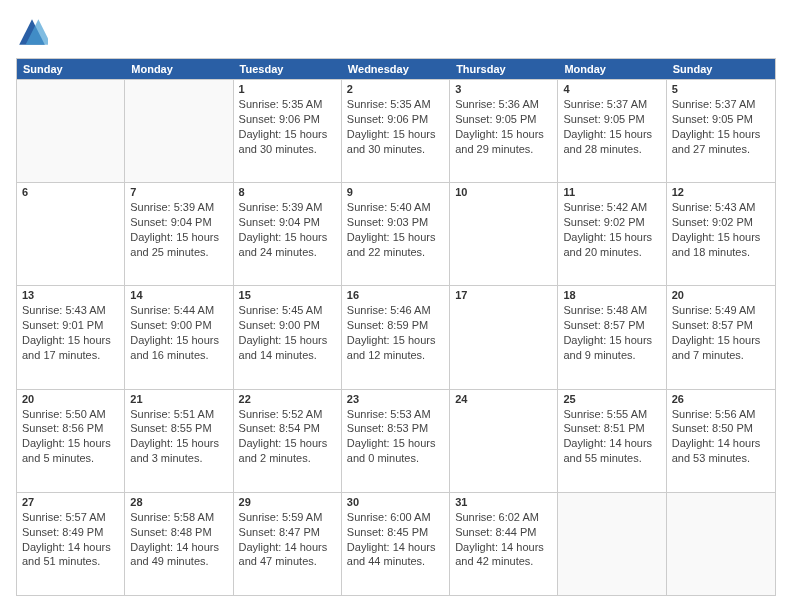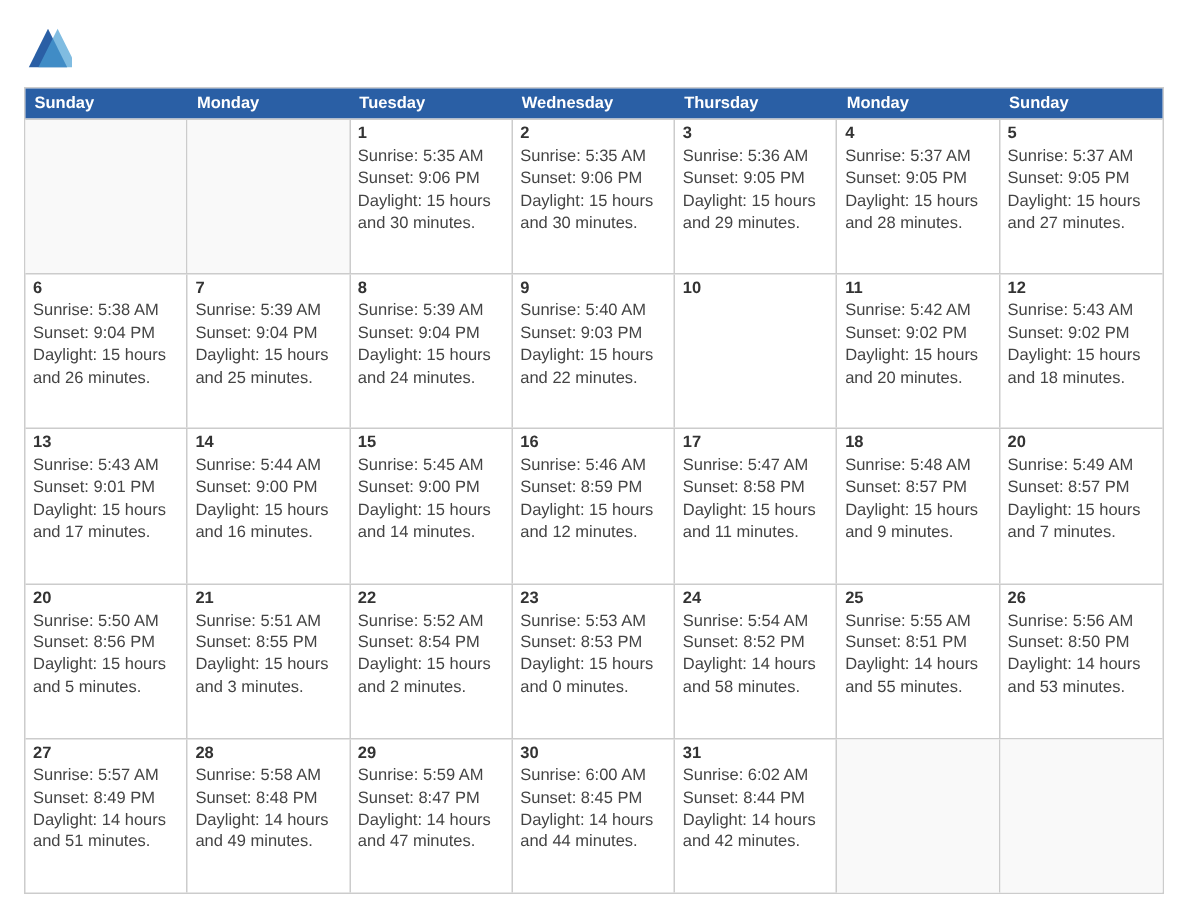--- a/index.html
+++ b/index.html
@@ -183,24 +183,20 @@
             <span class="day-number">5</span>
             <div class="day-info">Sunrise: 5:37 AM
 Sunset: 9:05 PM
 Daylight: 15 hours
 and 27 minutes.</div>
           </div>
         </div>
         <div class="cal-row">
           <div class="cal-cell">
             <span class="day-number">6</span>
-            <div class="day-info">Sunrise: 5:38 AM
-Sunset: 9:04 PM
-Daylight: 15 hours
-and 26 minutes.</div>
           </div>
           <div class="cal-cell">
             <span class="day-number">7</span>
             <div class="day-info">Sunrise: 5:39 AM
 Sunset: 9:04 PM
 Daylight: 15 hours
 and 25 minutes.</div>
           </div>
           <div class="cal-cell">
             <span class="day-number">8</span>
@@ -258,24 +254,20 @@
           </div>
           <div class="cal-cell">
             <span class="day-number">16</span>
             <div class="day-info">Sunrise: 5:46 AM
 Sunset: 8:59 PM
 Daylight: 15 hours
 and 12 minutes.</div>
           </div>
           <div class="cal-cell">
             <span class="day-number">17</span>
-            <div class="day-info">Sunrise: 5:47 AM
-Sunset: 8:58 PM
-Daylight: 15 hours
-and 11 minutes.</div>
           </div>
           <div class="cal-cell">
             <span class="day-number">18</span>
             <div class="day-info">Sunrise: 5:48 AM
 Sunset: 8:57 PM
 Daylight: 15 hours
 and 9 minutes.</div>
           </div>
           <div class="cal-cell">
             <span class="day-number">20</span>
@@ -309,24 +301,20 @@
           </div>
           <div class="cal-cell">
             <span class="day-number">23</span>
             <div class="day-info">Sunrise: 5:53 AM
 Sunset: 8:53 PM
 Daylight: 15 hours
 and 0 minutes.</div>
           </div>
           <div class="cal-cell">
             <span class="day-number">24</span>
-            <div class="day-info">Sunrise: 5:54 AM
-Sunset: 8:52 PM
-Daylight: 14 hours
-and 58 minutes.</div>
           </div>
           <div class="cal-cell">
             <span class="day-number">25</span>
             <div class="day-info">Sunrise: 5:55 AM
 Sunset: 8:51 PM
 Daylight: 14 hours
 and 55 minutes.</div>
           </div>
           <div class="cal-cell">
             <span class="day-number">26</span>

